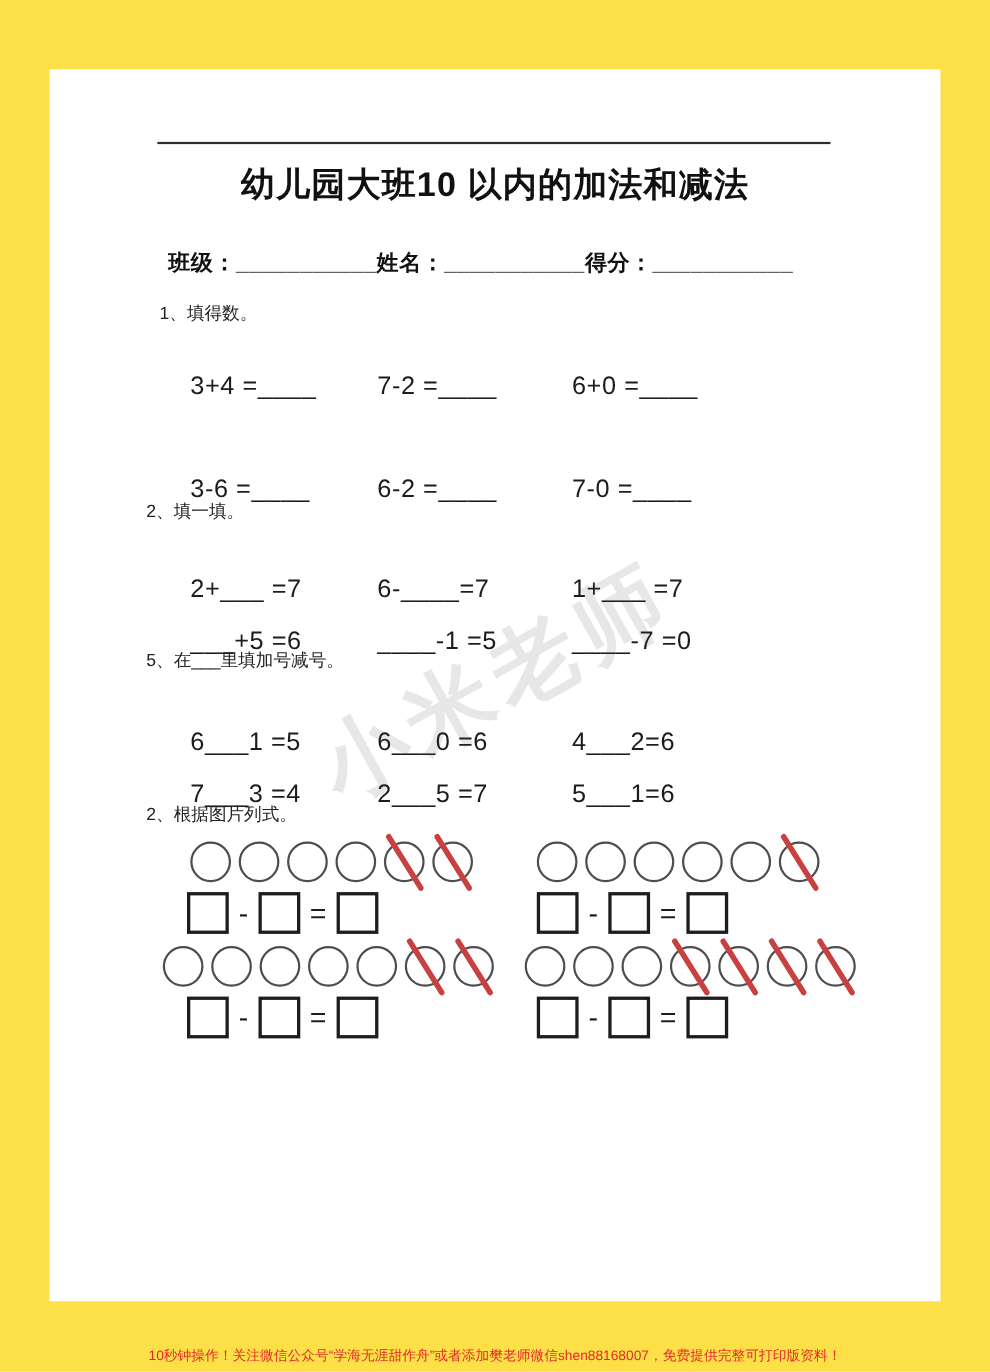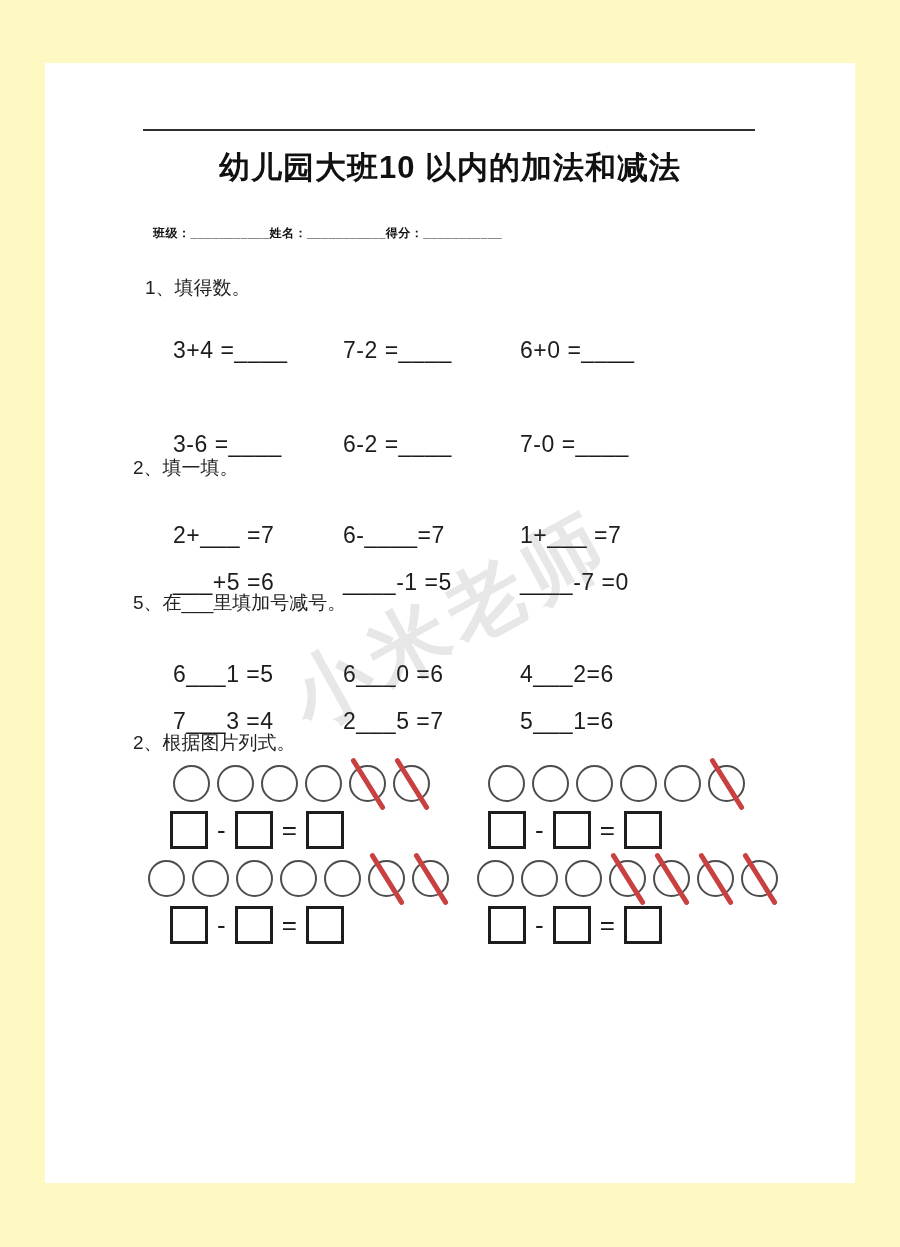--- a/index.html
+++ b/index.html
@@ -4,21 +4,21 @@
 <style>
   html,body{margin:0;padding:0;}
   body{
     width:900px;height:1247px;
     font-family:"Liberation Sans","DejaVu Sans",sans-serif;
     position:relative;
   }
   .canvas{
     position:absolute;inset:0;
     width:900px;height:1247px;
-    background:#fef9c3;
+    background:#fde047;
     overflow:hidden;
   }
   .page{
     position:absolute;
     left:45px;top:63px;
     width:810px;height:1120px;
     background:#ffffff;
   }
   .rule{
     position:absolute;
@@ -32,29 +32,29 @@
     margin:0;
     text-align:center;
     font-size:31px;
     font-weight:700;
     color:#111;
     letter-spacing:1px;
   }
   .info{
     position:absolute;
     left:108px;top:162px;
-    font-size:12px;
+    font-size:20px;
     font-weight:700;
     color:#111;
     white-space:pre;
     letter-spacing:0.5px;
   }
   .sec-head{
     position:absolute;
-    font-size:19px;
+    font-size:16px;
     color:#222;
     white-space:pre;
   }
   .row{position:absolute;left:0;width:100%;height:34px;margin-top:26px;}
   .cell{
     position:absolute;
     font-size:23px;
     color:#1c1c1c;
     white-space:pre;
     letter-spacing:0.5px;
@@ -250,13 +250,14 @@
       <span class="box"></span>
         <span class="op">-</span>
         <span class="box"></span>
         <span class="op">=</span>
         <span class="box"></span>
     </div>
 
     <div class="watermark">小米老师</div>
   </div>
 
+  <div class="footer">10秒钟操作！关注微信公众号“学海无涯甜作舟”或者添加樊老师微信shen88168007，免费提供完整可打印版资料！</div>
 </div>
 
 </body></html>

